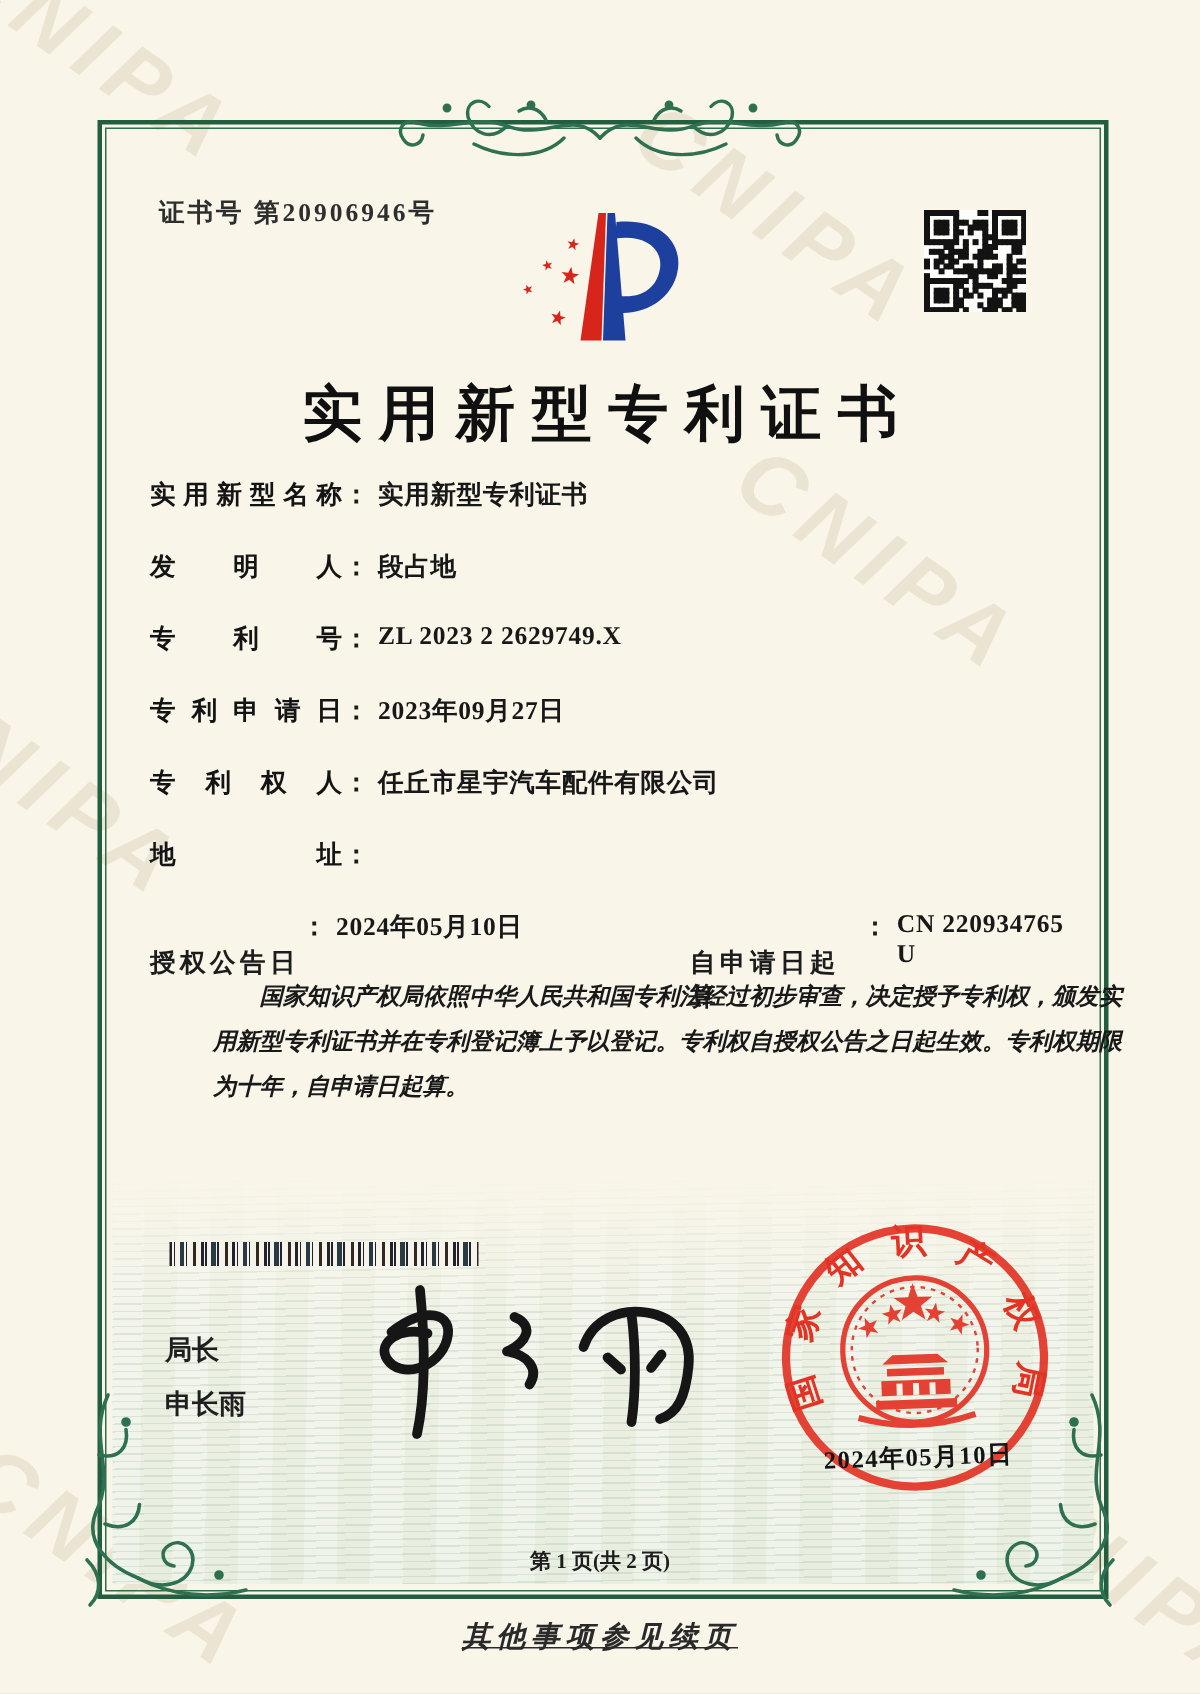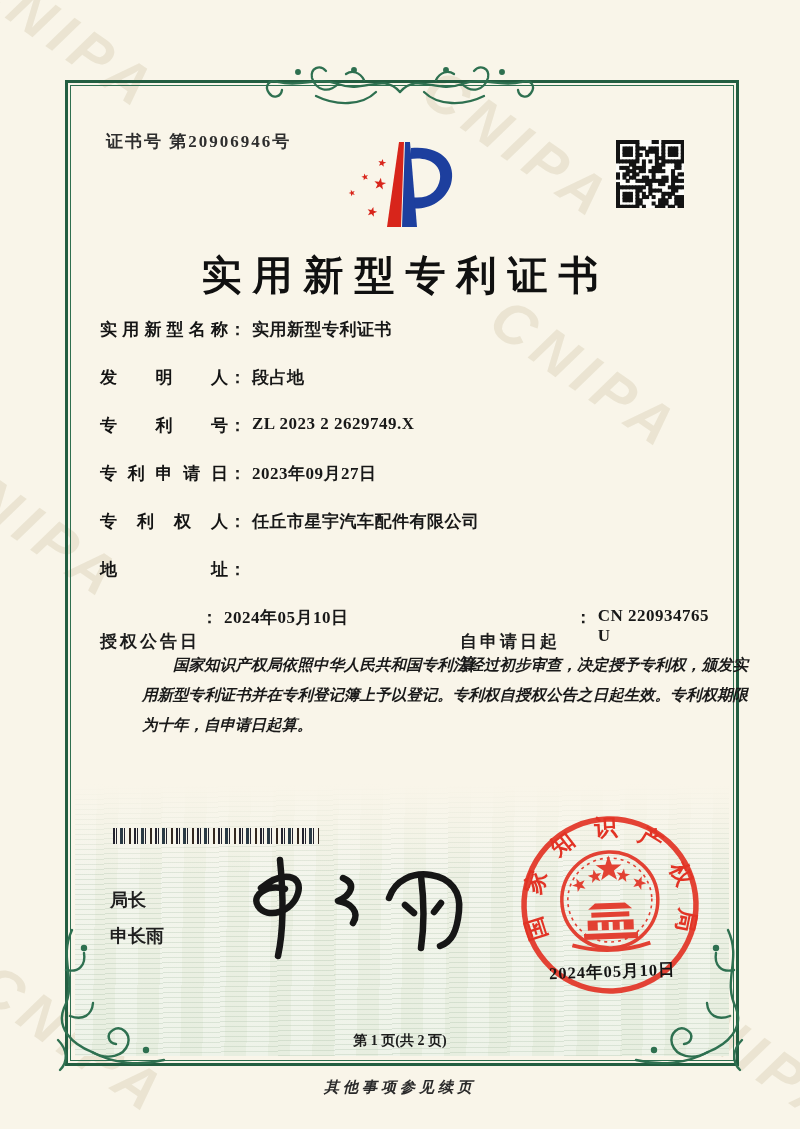--- a/index.html
+++ b/index.html
@@ -36,22 +36,22 @@
   .barcode{left:113px;top:828px;width:206px;height:16px;
      background:repeating-linear-gradient(90deg,
        #23232e 0 2px, #f6f4ea 2px 3px, #23232e 3px 4px, #f6f4ea 4px 7px,
        #2a3a44 7px 10px, #f6f4ea 10px 11px, #23232e 11px 12px, #f6f4ea 12px 16px,
        #33281f 16px 18px, #f6f4ea 18px 21px);}
   .sig-title{left:110px;top:888px;font-family:"Liberation Sans","DejaVu Sans",sans-serif;
              font-size:18px;font-weight:600;color:#1f1f1f;}
   .sig-name{left:110px;top:924px;font-family:"Liberation Sans","DejaVu Sans",sans-serif;
             font-size:18px;font-weight:600;color:#1f1f1f;}
   .page-info{left:0;top:1032px;width:100%;text-align:center;font-size:14px;font-weight:700;color:#1d1d1d;}
-  .foot-note{left:0;top:1078px;width:100%;text-align:center;font-size:15px;font-weight:600;
-             font-style:italic;letter-spacing:4px;color:#2a2a2a;}
+  .foot-note{left:0;top:1078px;width:100%;text-align:center;font-size:19px;font-weight:600;
+             font-style:italic;letter-spacing:4px;color:#2a2a2a;text-decoration:underline;}
   svg{display:block;}
 </style>
 </head>
 <body>
 
 <div class="page">
 
   <span class="wm" style="left:-45px;top:0px;">CNIPA</span>
   <span class="wm" style="left:410px;top:110px;">CNIPA</span>
   <span class="wm" style="left:478px;top:340px;">CNIPA</span>

